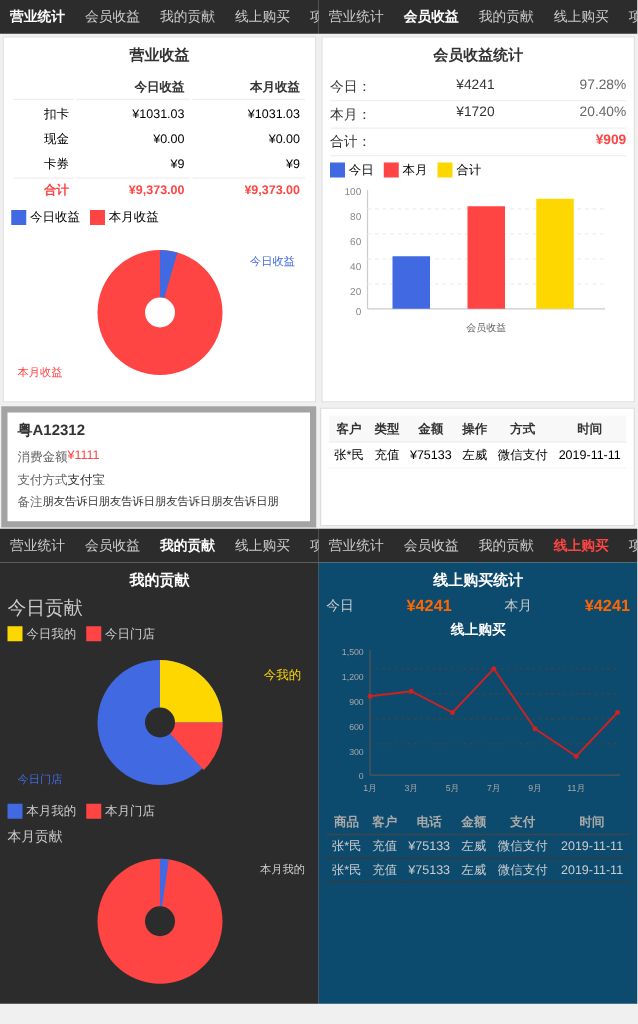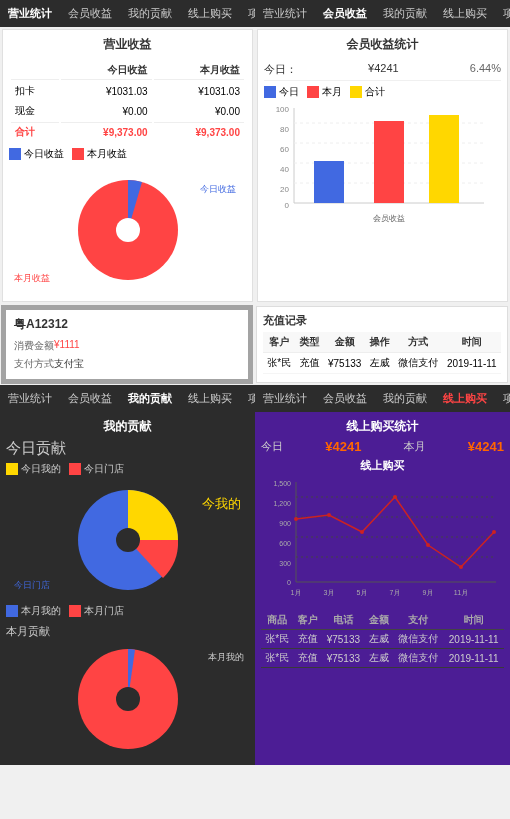--- a/index.html
+++ b/index.html
@@ -58,21 +58,21 @@
     
     .stats-table {
       width: 100%;
       font-size: 10px;
     }
     .stats-table th, .stats-table td {
       padding: 2px 4px;
       text-align: right;
     }
     .stats-table th:first-child, .stats-table td:first-child {
-      text-align: left;
+      text-align: right;
     }
     .stats-table .header-row th {
       font-size: 10px;
       color: #333;
       border-bottom: 1px solid #eee;
     }
     .stats-row-total td {
       color: #ff4444;
       font-weight: bold;
       border-top: 1px solid #eee;
@@ -192,21 +192,21 @@
       width: 510px;
     }
     .contribution-panel {
       width: 50%;
       background: #2c2c2c;
       color: #fff;
       padding: 6px;
     }
     .online-panel {
       width: 50%;
-      background: #4c1d95;
+      background: #0c4a6e;
       color: #fff;
       padding: 6px;
     }
     .panel-title-dark {
       text-align: center;
       font-weight: bold;
       font-size: 12px;
       color: #fff;
       margin-bottom: 4px;
     }
@@ -290,20 +290,25 @@
       <tr>
         <td>扣卡</td>
         <td>¥1031.03</td>
         <td>¥1031.03</td>
       </tr>
       <tr>
         <td>现金</td>
         <td>¥0.00</td>
         <td>¥0.00</td>
       </tr>
+      <tr>
+        <td>卡券</td>
+        <td>¥9</td>
+        <td>¥9</td>
+      </tr>
       <tr class="stats-row-total">
         <td>合计</td>
         <td>¥9,373.00</td>
         <td>¥9,373.00</td>
       </tr>
     </tbody>
       </table>
 
     <div class="legend">
       <div class="legend-item">
@@ -328,21 +333,30 @@
       <div style="position:absolute; top:18px; right:10px; font-size:9px; color:#4169E1;">今日收益</div>
     </div>
   </div>
 
   <div class="section-panel">
     <div class="section-title">会员收益统计</div>
     <div class="member-stats">
       <div class="member-row">
         <span class="label">今日：</span>
         <span class="value">¥4241</span>
-        <span class="pct">6.44%</span>
+        <span class="pct">97.28%</span>
+      </div>
+      <div class="member-row">
+        <span class="label">本月：</span>
+        <span class="value">¥1720</span>
+        <span class="pct">20.40%</span>
+      </div>
+      <div class="member-row member-total">
+        <span class="label">合计：</span>
+        <span class="value">¥909</span>
       </div>
     </div>
 
     <div class="legend">
       <div class="legend-item">
         <div class="legend-dot" style="background:#4169E1;"></div>
         <span>今日</span>
       </div>
       <div class="legend-item">
         <div class="legend-dot" style="background:#ff4444;"></div>
@@ -390,24 +404,27 @@
   <div class="info-card" style="width:255px;">
     <div class="card-id">粤A12312</div>
     <div class="info-row">
       <span class="r-label">消费金额</span>
       <span class="r-value-red">¥1111</span>
     </div>
     <div class="info-row">
       <span class="r-label">支付方式</span>
       <span class="r-value">支付宝</span>
     </div>
+    <div class="info-row">
+      <span class="r-label">备注</span>
+      <span class="r-value" style="font-size:9px;">朋友告诉日朋友告诉日朋友告诉日朋友告诉日朋</span>
+    </div>
   </div>
 
   <div class="recharge-section" style="width:255px;">
-    <div class="table-title">充值记录</div>
     <table class="data-table">
       <thead>
         <tr>
           <th>客户</th>
           <th>类型</th>
           <th>金额</th>
           <th>操作</th>
           <th>方式</th>
           <th>时间</th>
         </tr>
@@ -463,21 +480,21 @@
     <div class="pie-wrap" style="height:120px;">
       <svg width="110" height="110" viewBox="0 0 110 110">
 
         <circle cx="55" cy="55" r="50" fill="#4169E1"></circle>
 
         <path d="M55,55 L55,5 A50,50 0 0,1 105,55 Z" fill="#FFD700"></path>
 
         <path d="M55,55 L105,55 A50,50 0 0,1 90,93 Z" fill="#ff4444"></path>
         <circle cx="55" cy="55" r="12" fill="#2c2c2c"></circle>
       </svg>
-      <div style="position:absolute; top:15px; right:8px; font-size:13px; color:#FFD700;">今我的</div>
+      <div style="position:absolute; top:15px; right:8px; font-size:10px; color:#FFD700;">今我的</div>
       <div style="position:absolute; bottom:8px; left:8px; font-size:9px; color:#4169E1;">今日门店</div>
     </div>
 
     <div class="legend" style="color:#ccc; margin-top:4px;">
       <div class="legend-item">
         <div class="legend-dot" style="background:#4169E1;"></div>
         <span style="color:#ccc;">本月我的</span>
       </div>
       <div class="legend-item">
         <div class="legend-dot" style="background:#ff4444;"></div>

